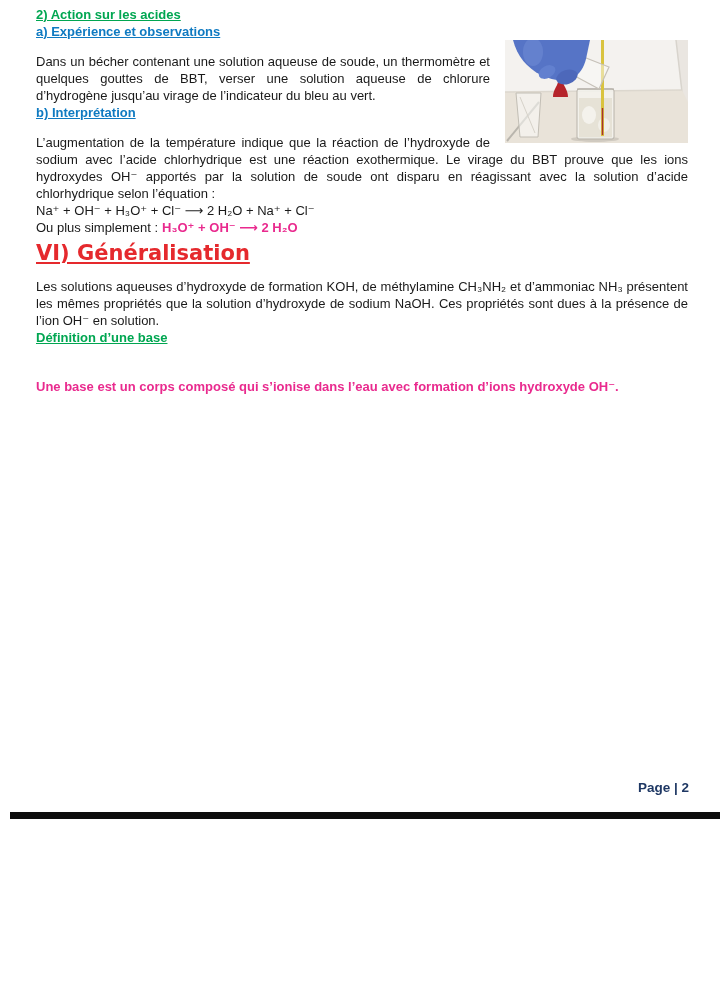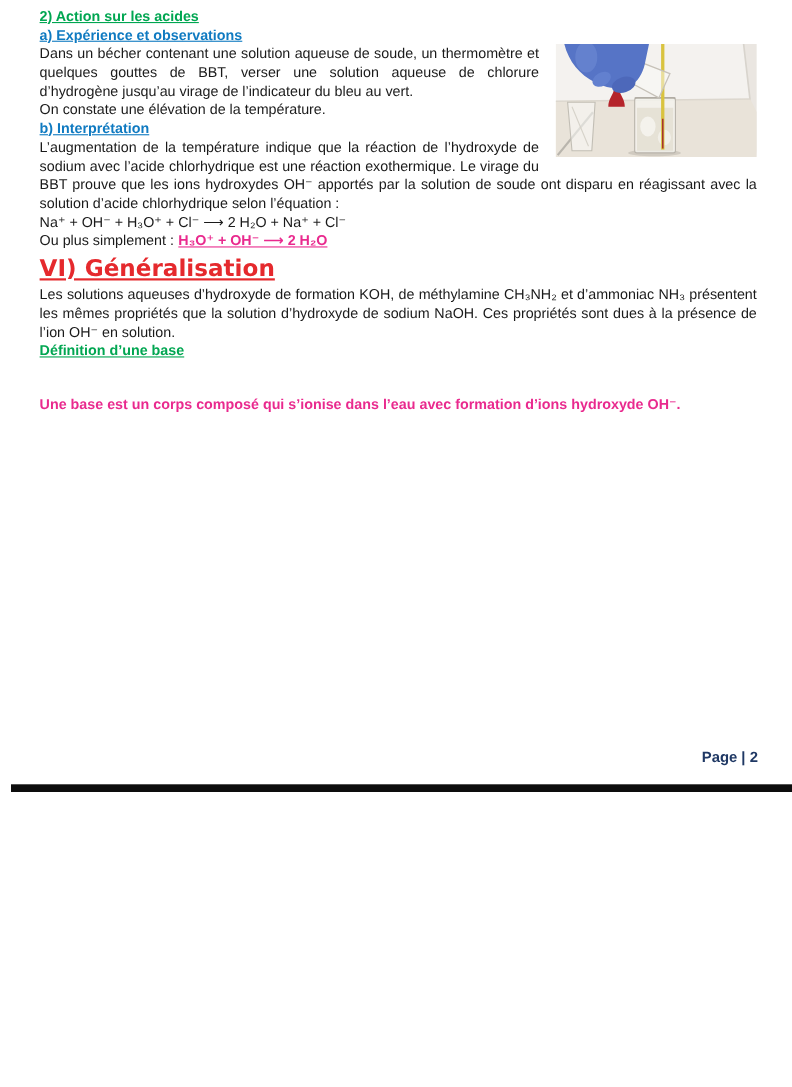--- a/index.html
+++ b/index.html
@@ -1,27 +1,27 @@
 <!DOCTYPE html>
 <html><head>
 <meta charset="utf-8">
 <style>
   html,body{margin:0;padding:0;background:#ffffff;}
   body{width:720px;height:988px;overflow:hidden;font-family:"Liberation Sans","DejaVu Sans",sans-serif;}
-  .page{position:relative;width:720px;height:720px;background:#ffffff;overflow:hidden;}
+  .page{position:relative;width:720px;height:819px;background:#ffffff;overflow:hidden;}
   .content{position:absolute;left:36px;top:6px;width:652px;font-size:13px;line-height:17px;color:#1a1a1a;}
   .h-green{color:#00a651;font-weight:bold;text-decoration:underline;margin:0;}
   .h-blue{color:#0f7ac1;font-weight:bold;text-decoration:underline;margin:0;}
   .h-red{color:#e5292d;font-weight:bold;text-decoration:underline;margin:6px 0 3px 0;
          font-size:21px;line-height:23px;font-family:"DejaVu Sans","Liberation Sans",sans-serif;}
   p{margin:0;}
-  .just{text-align:justify;}
+  .just{text-align:justify;margin-top:13px;}
   .photo{float:right;width:183px;height:103px;margin:0 0 6px 15px;overflow:hidden;}
   .photo svg{display:block;}
-  .eq-pink{color:#e92a8e;font-weight:bold;margin-left:4px;text-decoration:underline;}
+  .eq-pink{color:#e92a8e;font-weight:bold;margin-left:4px;}
   .def-text{color:#e92a8e;font-weight:bold;margin-top:32px;}
   .footer-page{position:absolute;right:31px;bottom:24px;font-size:13.5px;font-weight:bold;color:#1f3864;}
   .footer-bar{position:absolute;left:10px;right:0;bottom:0;height:7px;background:#0d0d0d;}
 </style>
 </head>
 <body>
 
 <div class="page">
   <div class="content">
 
@@ -65,21 +65,20 @@
         <g>
           <path d="M8,0 C12,16 22,28 36,35 C48,41 60,42 68,38 C75,34 79,27 81,19 L85,0 Z" fill="#5674c6"></path>
           <ellipse cx="62" cy="37" rx="11" ry="7" transform="rotate(-18 62 37)" fill="#4d68ba"></ellipse>
           <ellipse cx="42" cy="32" rx="9" ry="6" transform="rotate(-30 42 32)" fill="#6280cf"></ellipse>
           <ellipse cx="28" cy="12" rx="10" ry="14" fill="#6e8ad4" opacity="0.6"></ellipse>
         </g>
       </svg>
     </div>
 
     <p class="just">Dans un bécher contenant une solution aqueuse de soude, un thermomètre et quelques gouttes de BBT, verser une solution aqueuse de chlorure d’hydrogène jusqu’au virage de l’indicateur du bleu au vert.</p>
-    <p>On constate une élévation de la température.</p>
 
     <p class="h-blue">b) Interprétation</p>
     <p class="just">L’augmentation de la température indique que la réaction de l’hydroxyde de sodium avec l’acide chlorhydrique est une réaction exothermique. Le virage du BBT prouve que les ions hydroxydes OH⁻ apportés par la solution de soude ont disparu en réagissant avec la solution d’acide chlorhydrique selon l’équation :</p>
     <p>Na⁺ + OH⁻ + H₃O⁺ + Cl⁻ ⟶ 2 H₂O + Na⁺ + Cl⁻</p>
     <p><span>Ou plus simplement :</span><span class="eq-pink">H₃O⁺ + OH⁻  ⟶ 2 H₂O</span></p>
 
     <p class="h-red">VI) Généralisation</p>
     <p class="just">Les solutions aqueuses d’hydroxyde de formation KOH, de méthylamine CH₃NH₂ et d’ammoniac NH₃ présentent les mêmes propriétés que la solution d’hydroxyde de sodium NaOH. Ces propriétés sont dues à la présence de l’ion OH⁻ en solution.</p>
 
     <p class="h-green">Définition d’une base</p>

